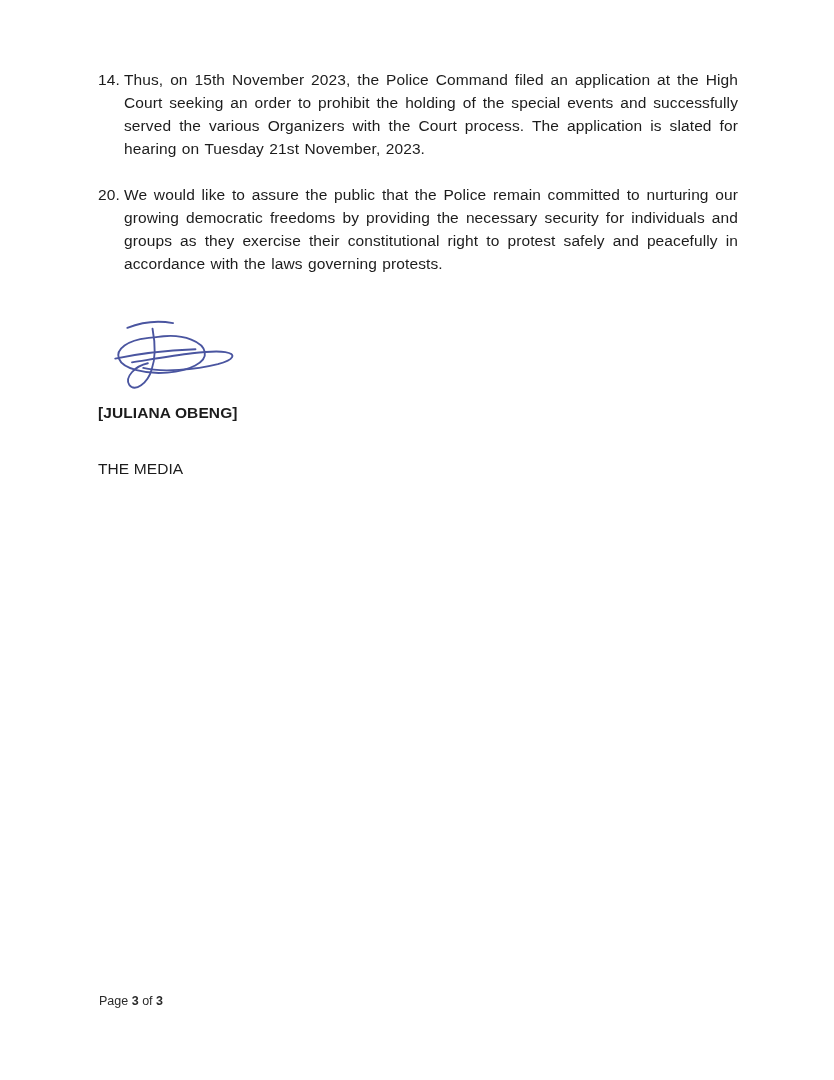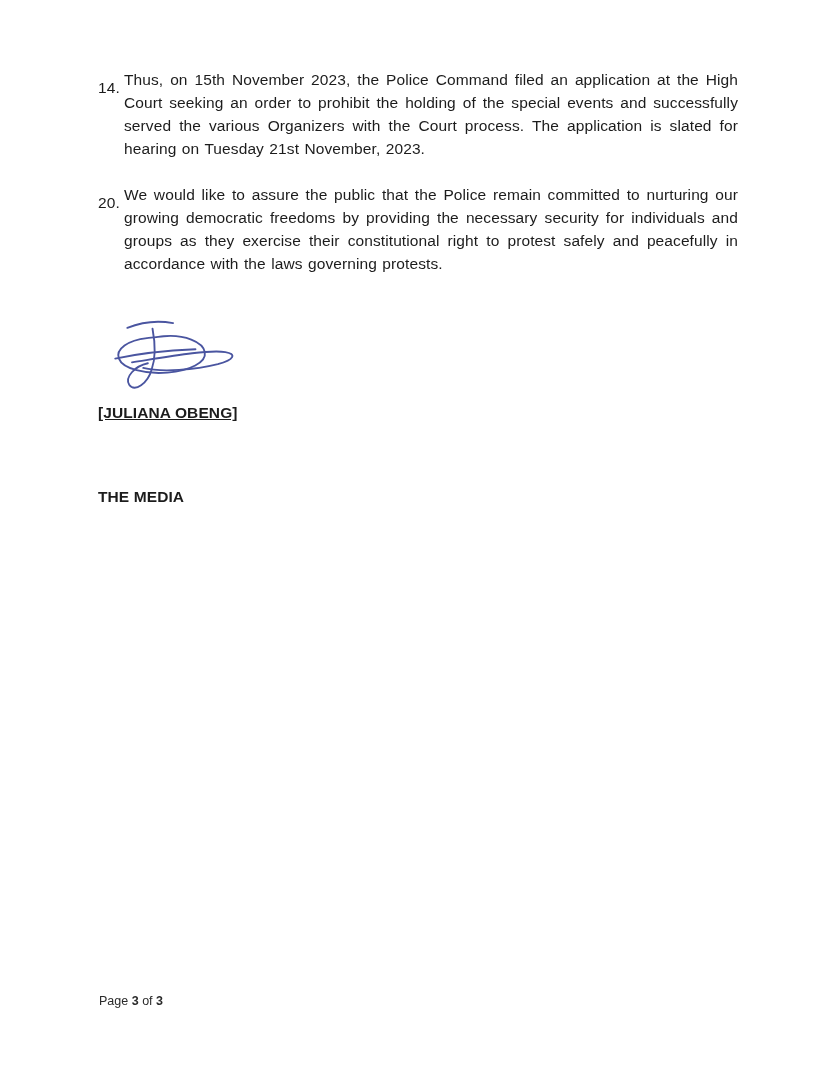--- a/index.html
+++ b/index.html
@@ -20,46 +20,44 @@
   }
   .para {
     display: flex;
     margin-bottom: 23px;
   }
   .para-number {
     flex: 0 0 26px;
     font-size: 15.5px;
     line-height: 23px;
     letter-spacing: 0.1px;
-    margin-top: 8px;
   }
   .para-text {
     flex: 1;
     font-size: 15.5px;
     line-height: 23px;
     text-align: justify;
     letter-spacing: 0.1px;
     word-spacing: 1px;
   }
   .signature-wrap {
     margin-top: 30px;
     margin-left: 6px;
     height: 96px;
   }
   .signatory {
     margin-top: 2px;
     font-weight: bold;
     font-size: 15.5px;
     line-height: 20px;
     letter-spacing: 0.1px;
-    text-decoration: underline;
   }
   .distribution {
-    margin-top: 64px;
-    font-weight: bold;
+    margin-top: 36px;
+    font-weight: normal;
     font-size: 15.5px;
     line-height: 20px;
     letter-spacing: 0.1px;
   }
   .footer {
     position: absolute;
     left: 99px;
     top: 994px;
     font-size: 12.5px;
     color: #2a2a2a;

